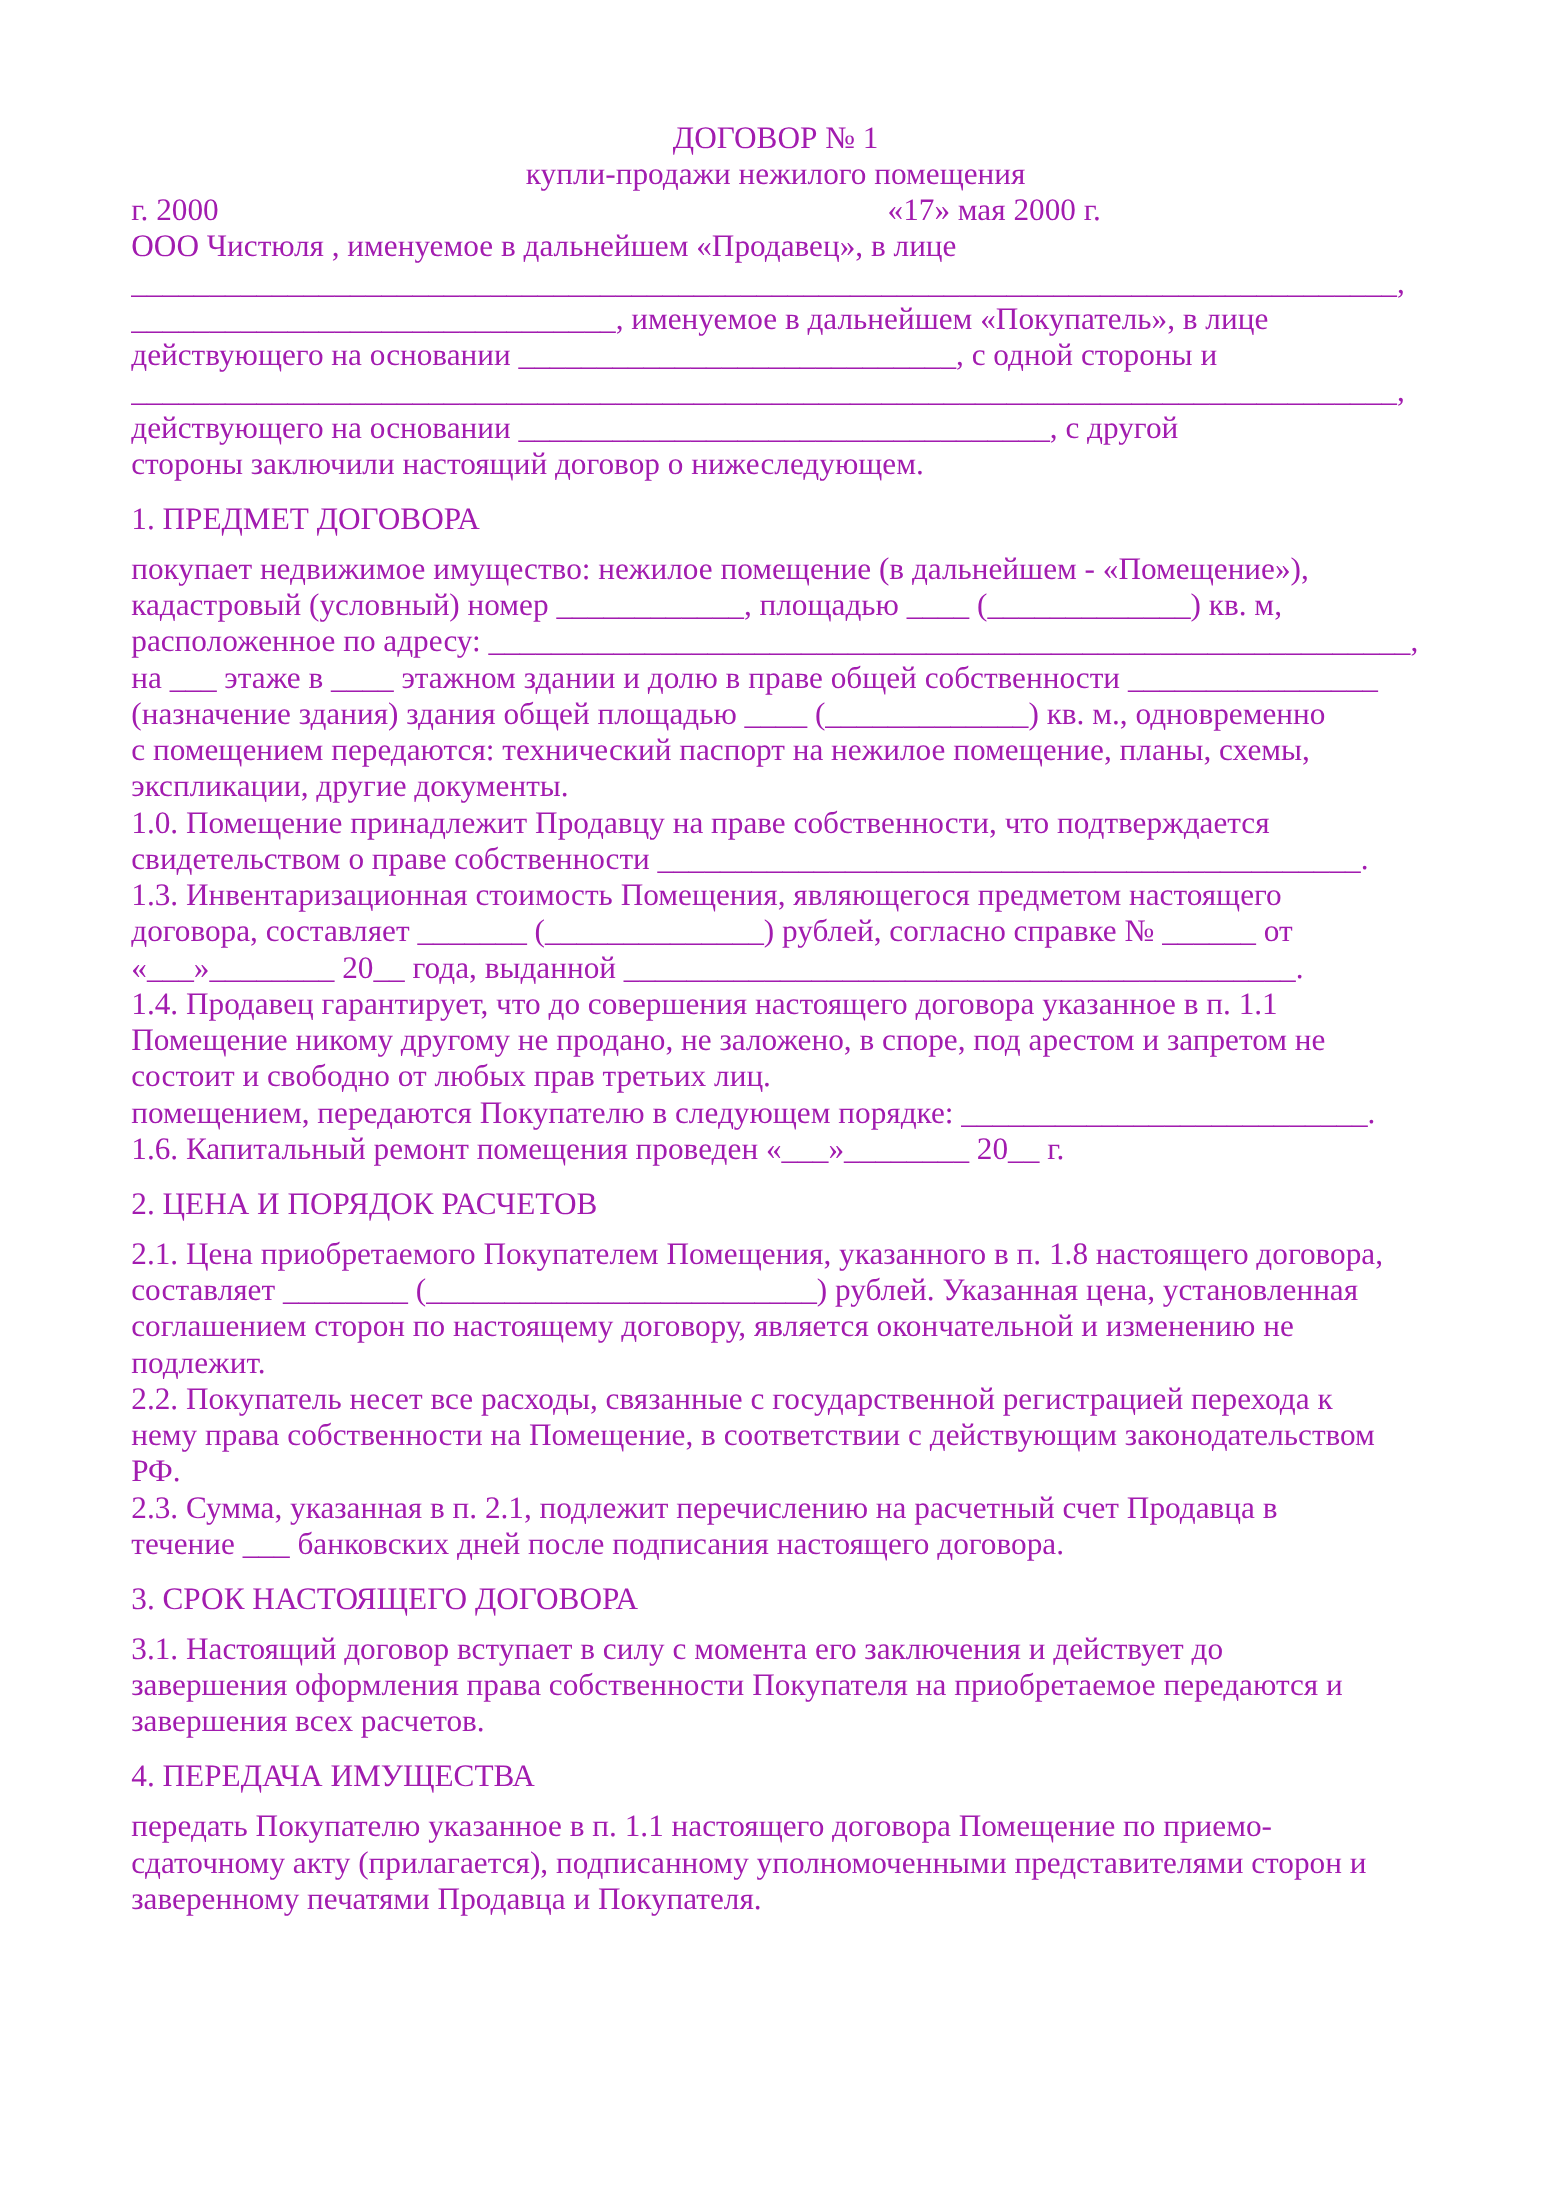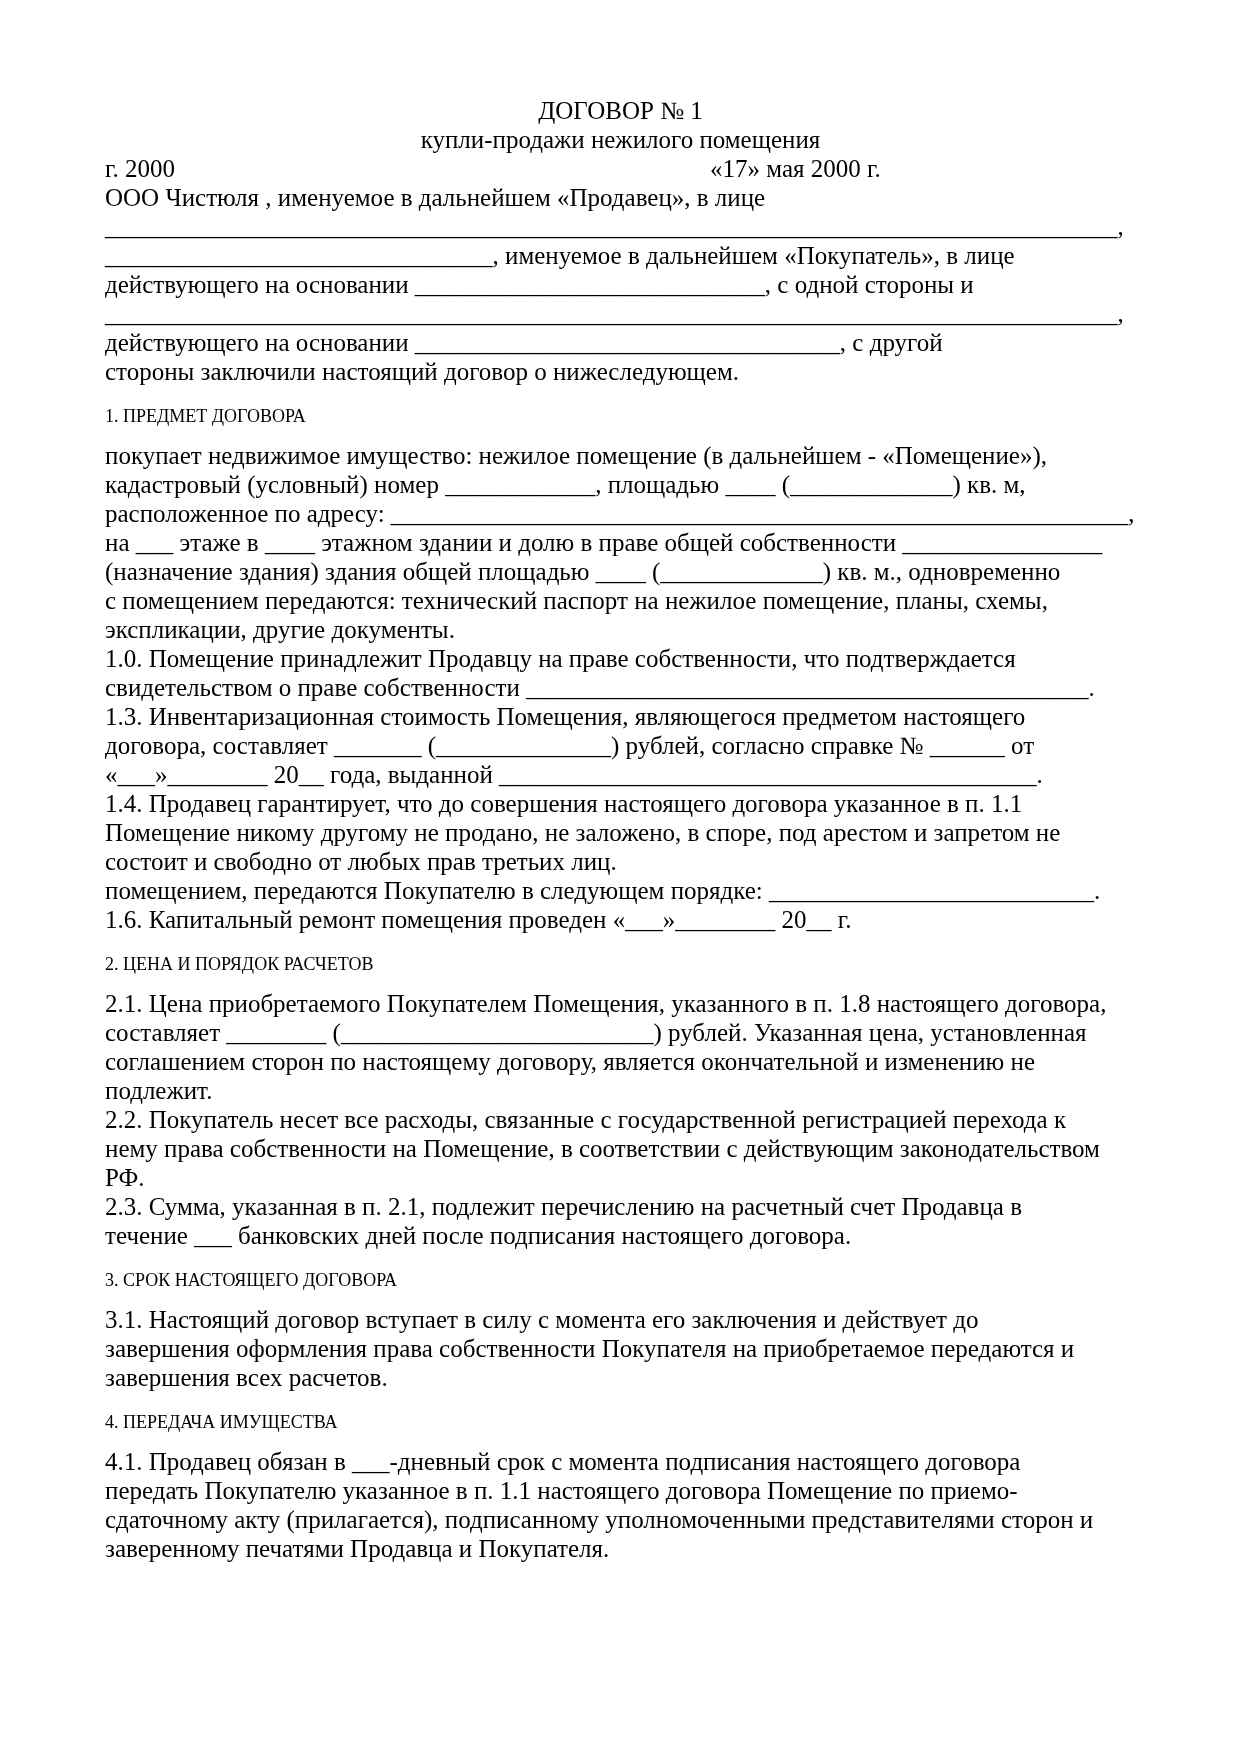--- a/index.html
+++ b/index.html
@@ -6,21 +6,21 @@
     margin: 0;
     padding: 0;
     background: #ffffff;
   }
   .page {
     position: relative;
     width: 1241px;
     height: 1754px;
     margin: 0 auto;
     background: #ffffff;
-    color: #000000;
+    color: #a21caf;
     font-family: "Liberation Serif", "DejaVu Serif", serif;
     font-size: 25px;
     line-height: 29px;
     box-sizing: border-box;
     padding: 96px 105px 0 105px;
     overflow: hidden;
   }
   .doc-title,
   .doc-subtitle {
     text-align: center;
@@ -33,21 +33,21 @@
   }
   .date-right {
     position: absolute;
     left: 605px;
     top: 0;
   }
   .line {
     white-space: nowrap;
   }
   .heading {
-    font-size: 18px;
+    font-size: 25px;
     line-height: 30px;
     margin-top: 15px;
     margin-bottom: 10px;
     white-space: nowrap;
   }
 </style>
 </head>
 <body>
 
 <div class="page">
@@ -91,18 +91,17 @@
       <div class="line">2.2. Покупатель несет все расходы, связанные с государственной регистрацией перехода к</div>
       <div class="line">нему права собственности на Помещение, в соответствии с действующим законодательством</div>
       <div class="line">РФ.</div>
       <div class="line">2.3. Сумма, указанная в п. 2.1, подлежит перечислению на расчетный счет Продавца в</div>
       <div class="line">течение ___ банковских дней после подписания настоящего договора.</div>
       <div class="heading">3. СРОК НАСТОЯЩЕГО ДОГОВОРА</div>
       <div class="line">3.1. Настоящий договор вступает в силу с момента его заключения и действует до</div>
       <div class="line">завершения оформления права собственности Покупателя на приобретаемое передаются и</div>
       <div class="line">завершения всех расчетов.</div>
       <div class="heading">4. ПЕРЕДАЧА ИМУЩЕСТВА</div>
-      <div class="line">4.1. Продавец обязан в ___-дневный срок с момента подписания настоящего договора</div>
       <div class="line">передать Покупателю указанное в п. 1.1 настоящего договора Помещение по приемо-</div>
       <div class="line">сдаточному акту (прилагается), подписанному уполномоченными представителями сторон и</div>
       <div class="line">заверенному печатями Продавца и Покупателя.</div>
     </div>
 </div>
 
 </body></html>

